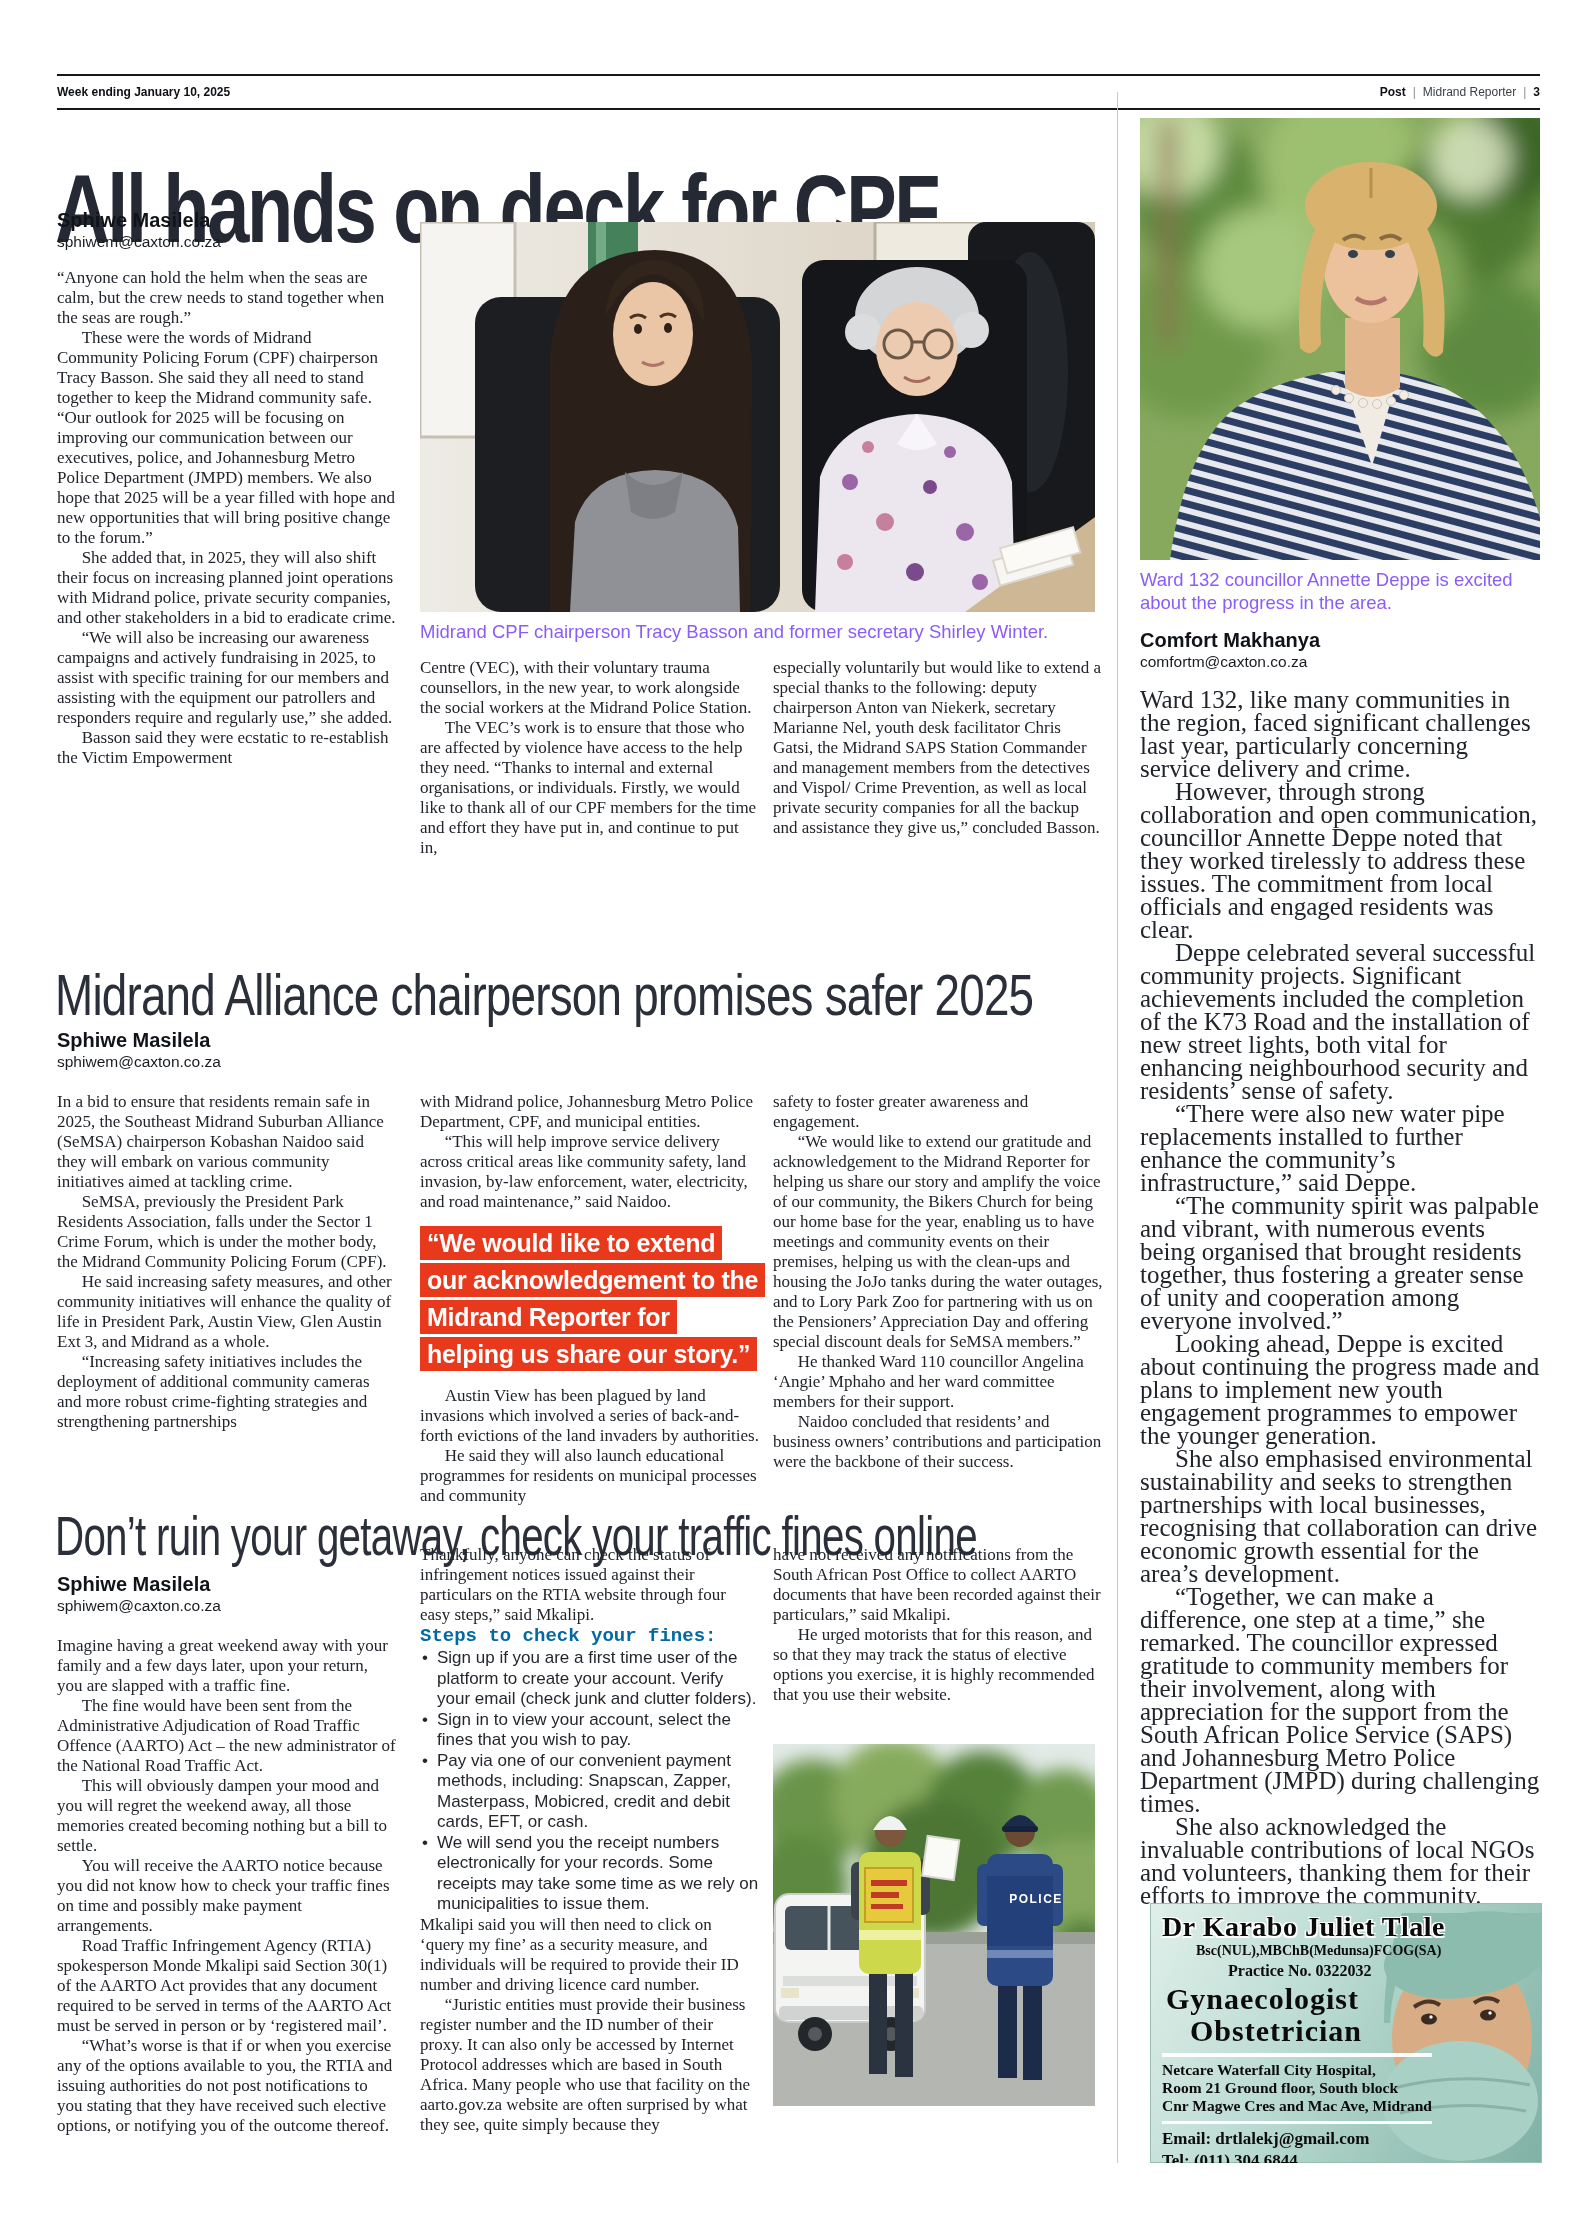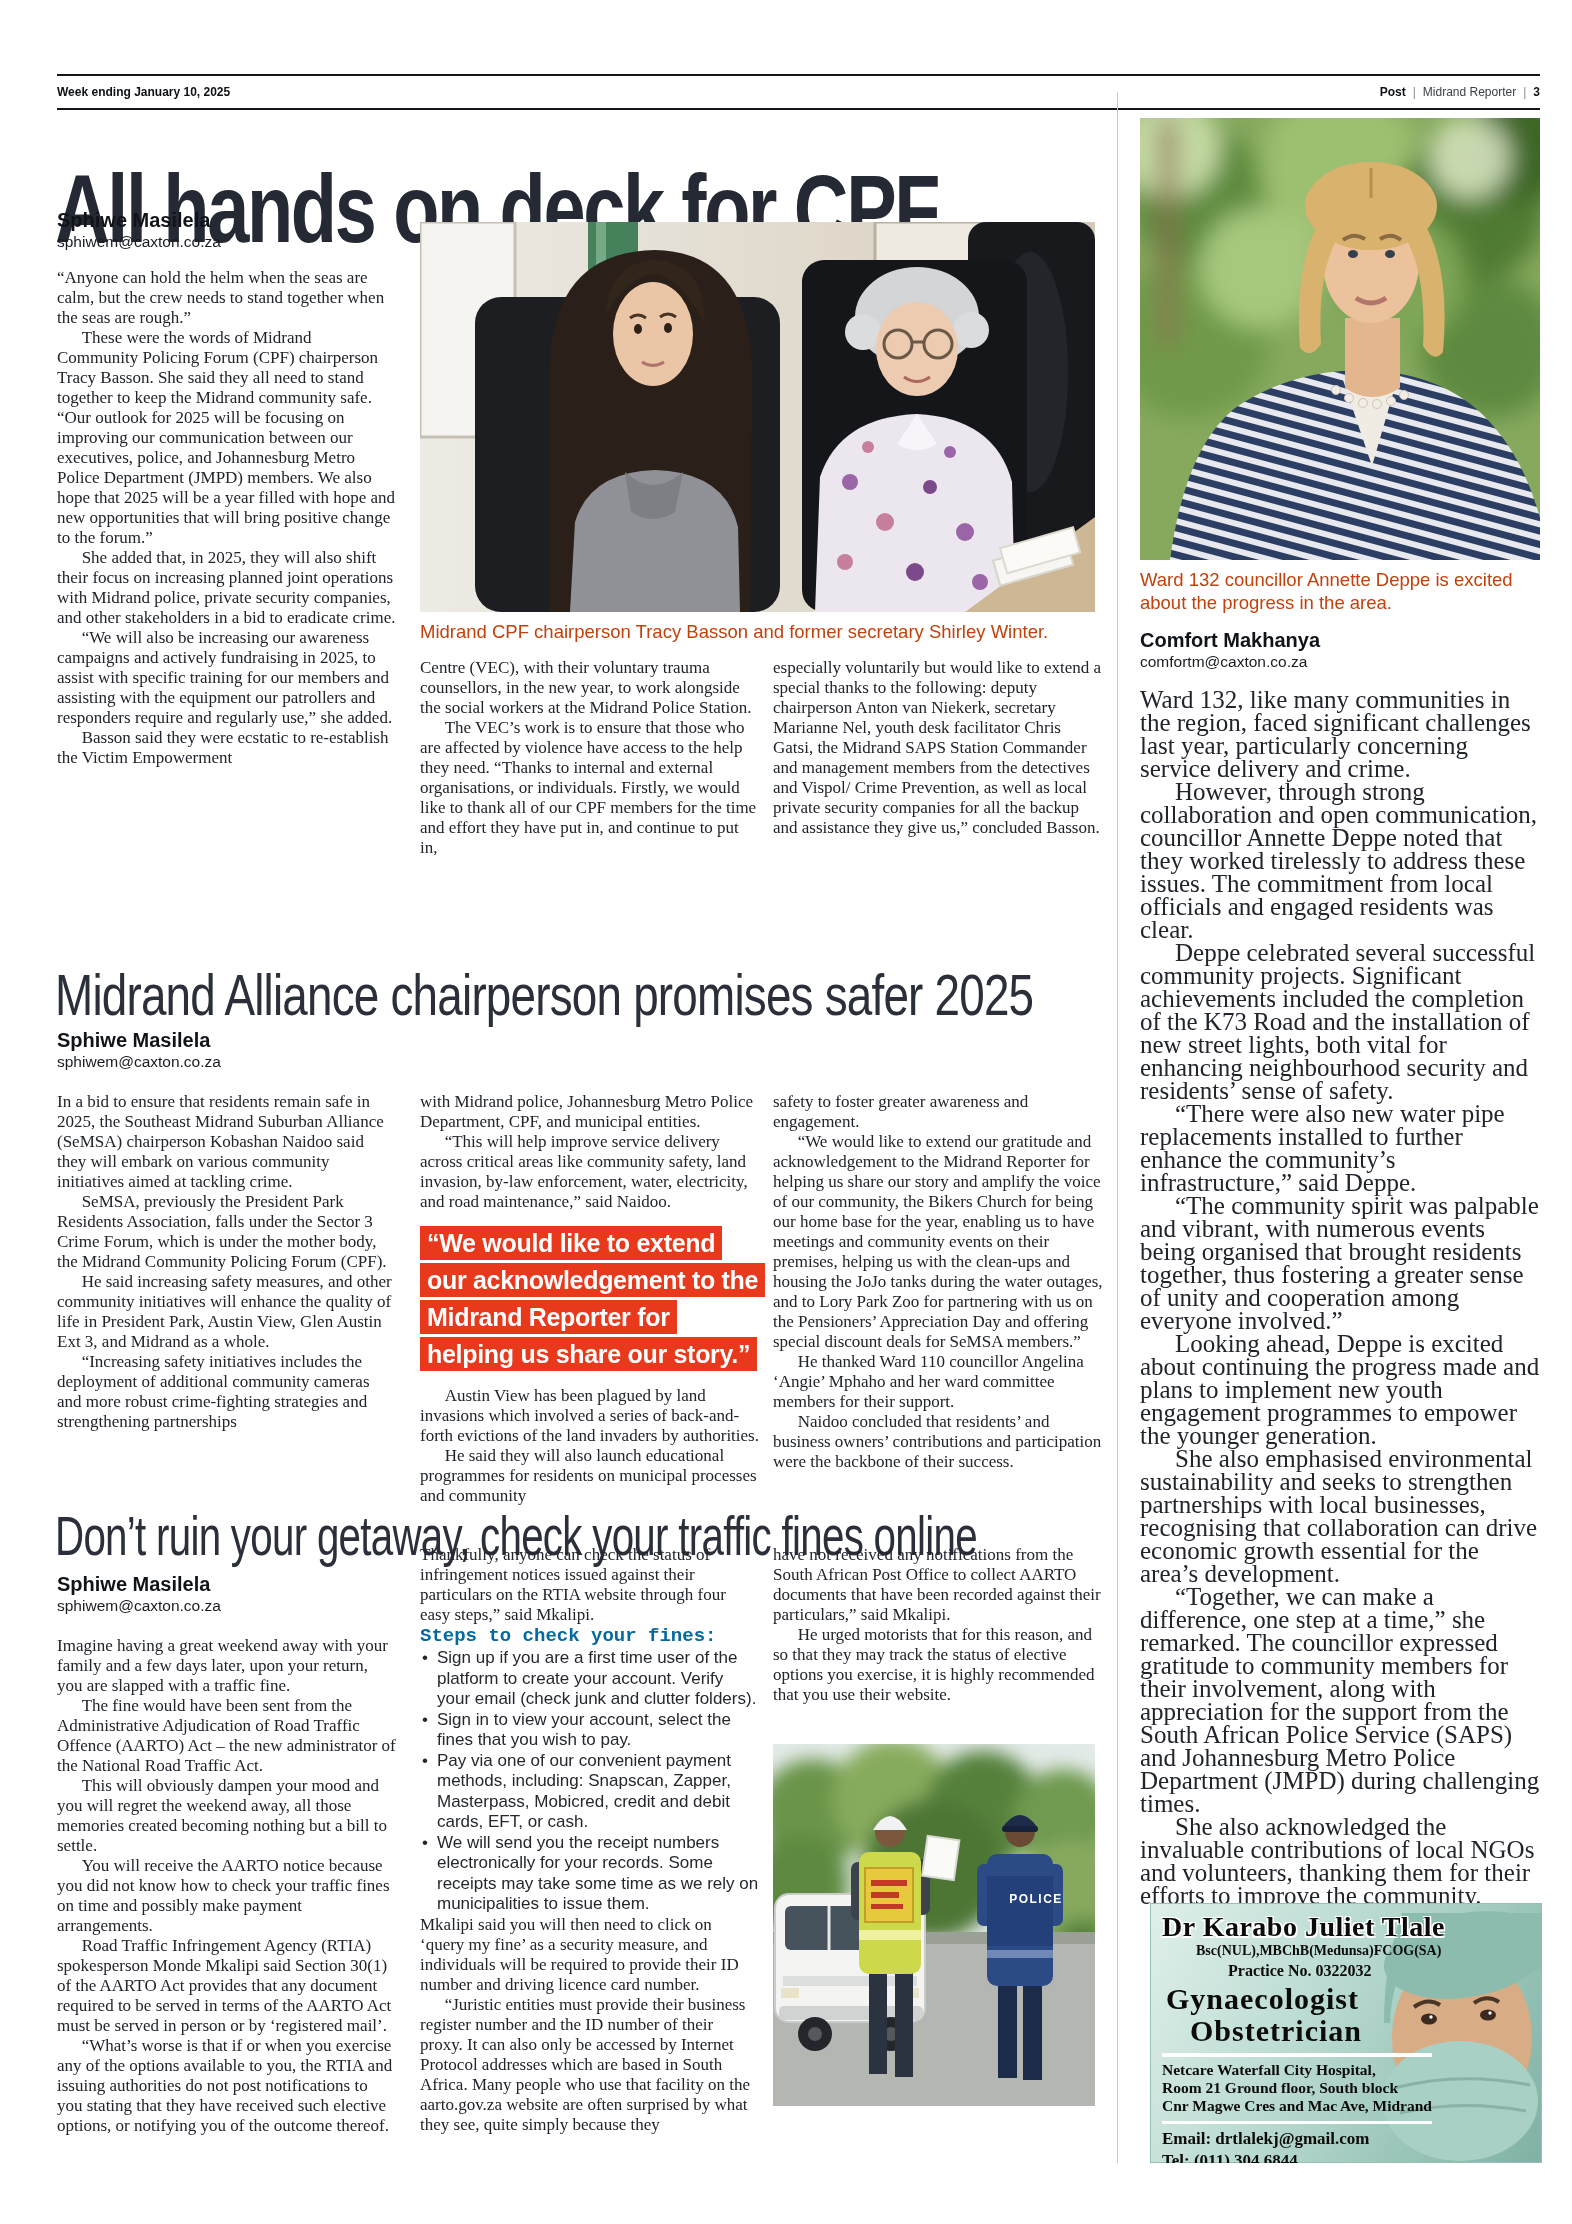--- a/index.html
+++ b/index.html
@@ -26,21 +26,21 @@
   #headline-fines .cond { transform:scaleX(0.72); }
 
   .byline { position:absolute; font-family:"Liberation Sans",sans-serif; }
   .byline .nm { font-size:20px; font-weight:bold; line-height:24px; color:#101419; }
   .byline .em { font-size:15.5px; line-height:20px; color:#181c21; }
 
   .col { position:absolute; }
   .col p { margin:0; font-size:17px; line-height:20px; text-indent:1.45em; color:#20242b; }
   .col p.fst { text-indent:0; }
 
-  .cap { font-family:"Liberation Sans",sans-serif; font-size:18.5px; line-height:23px; color:#c2410c; }
+  .cap { font-family:"Liberation Sans",sans-serif; font-size:18.5px; line-height:23px; color:#8b5cf6; }
   .photo { position:absolute; overflow:hidden; }
   .photo svg { display:block; width:100%; height:100%; }
 
   #cpf-photo { left:420px; top:222px; width:675px; height:390px; }
   #cpf-caption { position:absolute; left:420px; top:620px; width:675px; }
   #cpf-col1 { left:57px; top:268px; width:340px; }
   #cpf-col2 { left:420px; top:658px; width:340px; }
   #cpf-col3 { left:773px; top:658px; width:330px; }
   #byline-cpf { left:57px; top:208px; }
 
@@ -192,21 +192,21 @@
     <p class="fst">especially voluntarily but would like to extend a special thanks to the following: deputy chairperson Anton van Niekerk, secretary Marianne Nel, youth desk facilitator Chris Gatsi, the Midrand SAPS Station Commander and management members from the detectives and Vispol/ Crime Prevention, as well as local private security companies for all the backup and assistance they give us,” concluded Basson.</p>
   </div>
 
   <h2 class="headline" id="headline-alliance"><span class="cond">Midrand Alliance chairperson promises safer 2025</span></h2>
   <div class="byline" id="byline-alliance">
     <div class="nm">Sphiwe Masilela</div>
     <div class="em">sphiwem@caxton.co.za</div>
   </div>
   <div class="col" id="alliance-col1">
     <p class="fst">In a bid to ensure that residents remain safe in 2025, the Southeast Midrand Suburban Alliance (SeMSA) chairperson Kobashan Naidoo said they will embark on various community initiatives aimed at tackling crime.</p>
-    <p>SeMSA, previously the President Park Residents Association, falls under the Sector 3 Crime Forum, which is under the mother body, the Midrand Community Policing Forum (CPF).</p>
+    <p>SeMSA, previously the President Park Residents Association, falls under the Sector 1 Crime Forum, which is under the mother body, the Midrand Community Policing Forum (CPF).</p>
     <p>He said increasing safety measures, and other community initiatives will enhance the quality of life in President Park, Austin View, Glen Austin Ext 3, and Midrand as a whole.</p>
     <p>“Increasing safety initiatives includes the deployment of additional community cameras and more robust crime-fighting strategies and strengthening partnerships</p>
   </div>
   <div class="col" id="alliance-col2">
     <p class="fst">with Midrand police, Johannesburg Metro Police Department, CPF, and municipal entities.</p>
     <p>“This will help improve service delivery across critical areas like community safety, land invasion, by-law enforcement, water, electricity, and road maintenance,” said Naidoo.</p>
     <div class="pullquote"><span>“We would like to extend our acknowledgement to the Midrand Reporter for helping us share our story.”</span></div>
     <p>Austin View has been plagued by land invasions which involved a series of back-and-forth evictions of the land invaders by authorities.</p>
     <p>He said they will also launch educational programmes for residents on municipal processes and community</p>
   </div>

